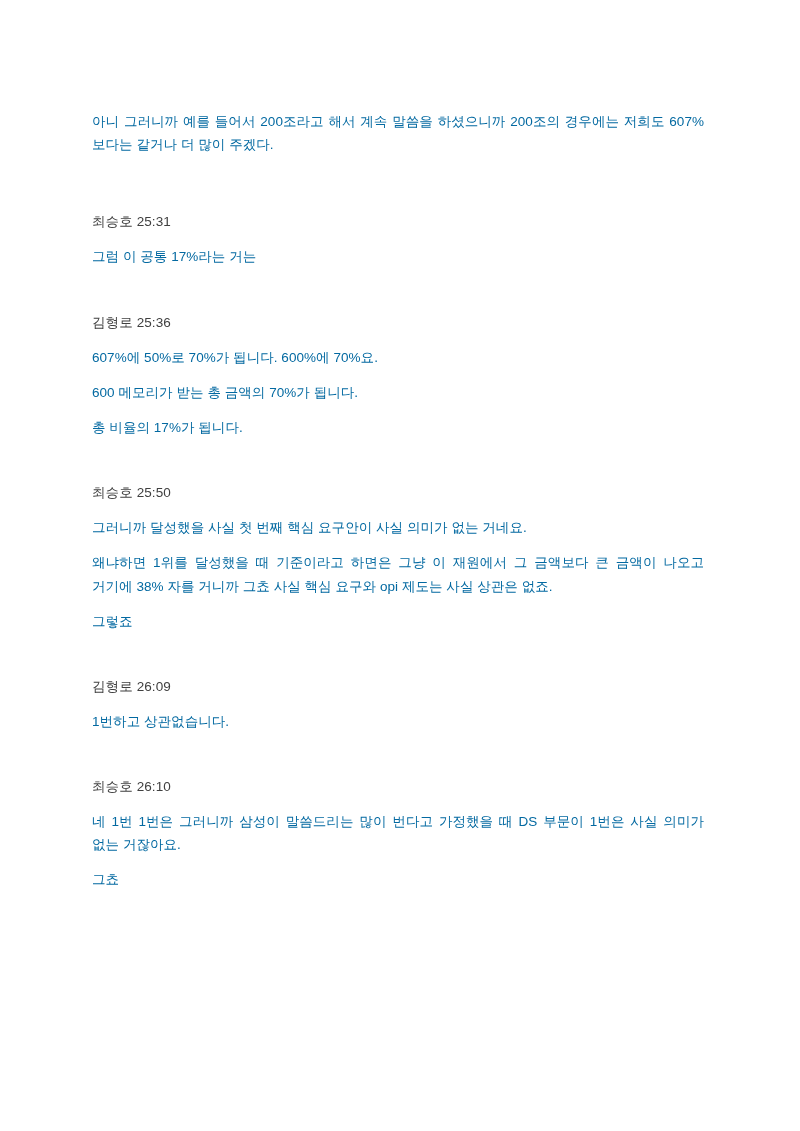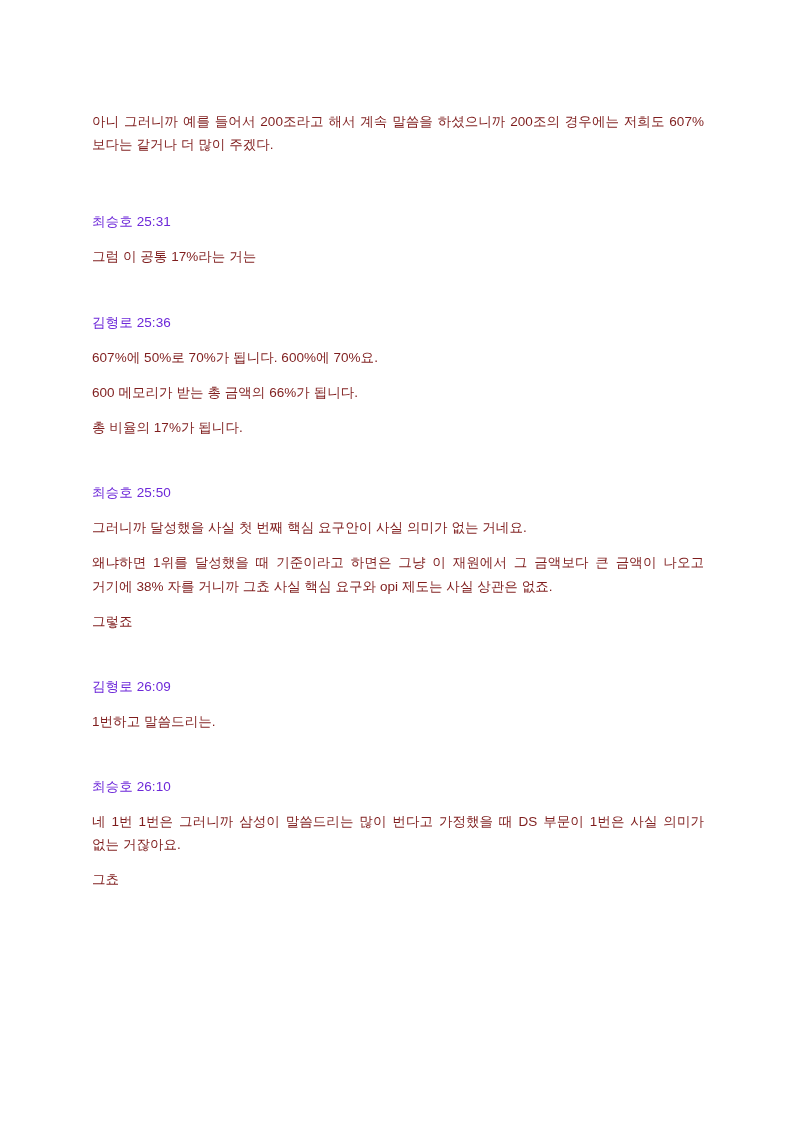--- a/index.html
+++ b/index.html
@@ -23,28 +23,28 @@
   }
   .transcript {
     display: block;
   }
   .block {
     margin: 0;
   }
   .speaker-line {
     font-size: 13.5px;
     line-height: 1.55;
-    color: #6d28d9;
+    color: #404040;
     margin: 0 0 12px 0;
     letter-spacing: 0.1px;
   }
   .para {
     font-size: 13.5px;
     line-height: 1.72;
-    color: #7f1d1d;
+    color: #0369a1;
     margin: 0 0 12px 0;
     letter-spacing: 0.05px;
     text-align: justify;
     text-justify: inter-word;
     word-break: keep-all;
   }
   .para.last {
     margin-bottom: 0;
   }
   .gap-large {
@@ -66,38 +66,38 @@
     <div class="block">
       <p class="speaker-line">최승호 25:31</p>
       <p class="para last">그럼 이 공통 17%라는 거는</p>
     </div>
 
     <div class="gap-large"></div>
 
     <div class="block">
       <p class="speaker-line">김형로 25:36</p>
       <p class="para">607%에 50%로 70%가 됩니다. 600%에 70%요.</p>
-      <p class="para">600 메모리가 받는 총 금액의 66%가 됩니다.</p>
+      <p class="para">600 메모리가 받는 총 금액의 70%가 됩니다.</p>
       <p class="para last">총 비율의 17%가 됩니다.</p>
     </div>
 
     <div class="gap-large"></div>
 
     <div class="block">
       <p class="speaker-line">최승호 25:50</p>
       <p class="para">그러니까 달성했을 사실 첫 번째 핵심 요구안이 사실 의미가 없는 거네요.</p>
       <p class="para">왜냐하면 1위를 달성했을 때 기준이라고 하면은 그냥 이 재원에서 그 금액보다 큰 금액이 나오고 거기에 38% 자를 거니까 그쵸 사실 핵심 요구와 opi 제도는 사실 상관은 없죠.</p>
       <p class="para last">그렇죠</p>
     </div>
 
     <div class="gap-large"></div>
 
     <div class="block">
       <p class="speaker-line">김형로 26:09</p>
-      <p class="para last">1번하고 말씀드리는.</p>
+      <p class="para last">1번하고 상관없습니다.</p>
     </div>
 
     <div class="gap-large"></div>
 
     <div class="block">
       <p class="speaker-line">최승호 26:10</p>
       <p class="para">네 1번 1번은 그러니까 삼성이 말씀드리는 많이 번다고 가정했을 때 DS 부문이 1번은 사실 의미가 없는 거잖아요.</p>
       <p class="para last">그쵸</p>
     </div>
 

